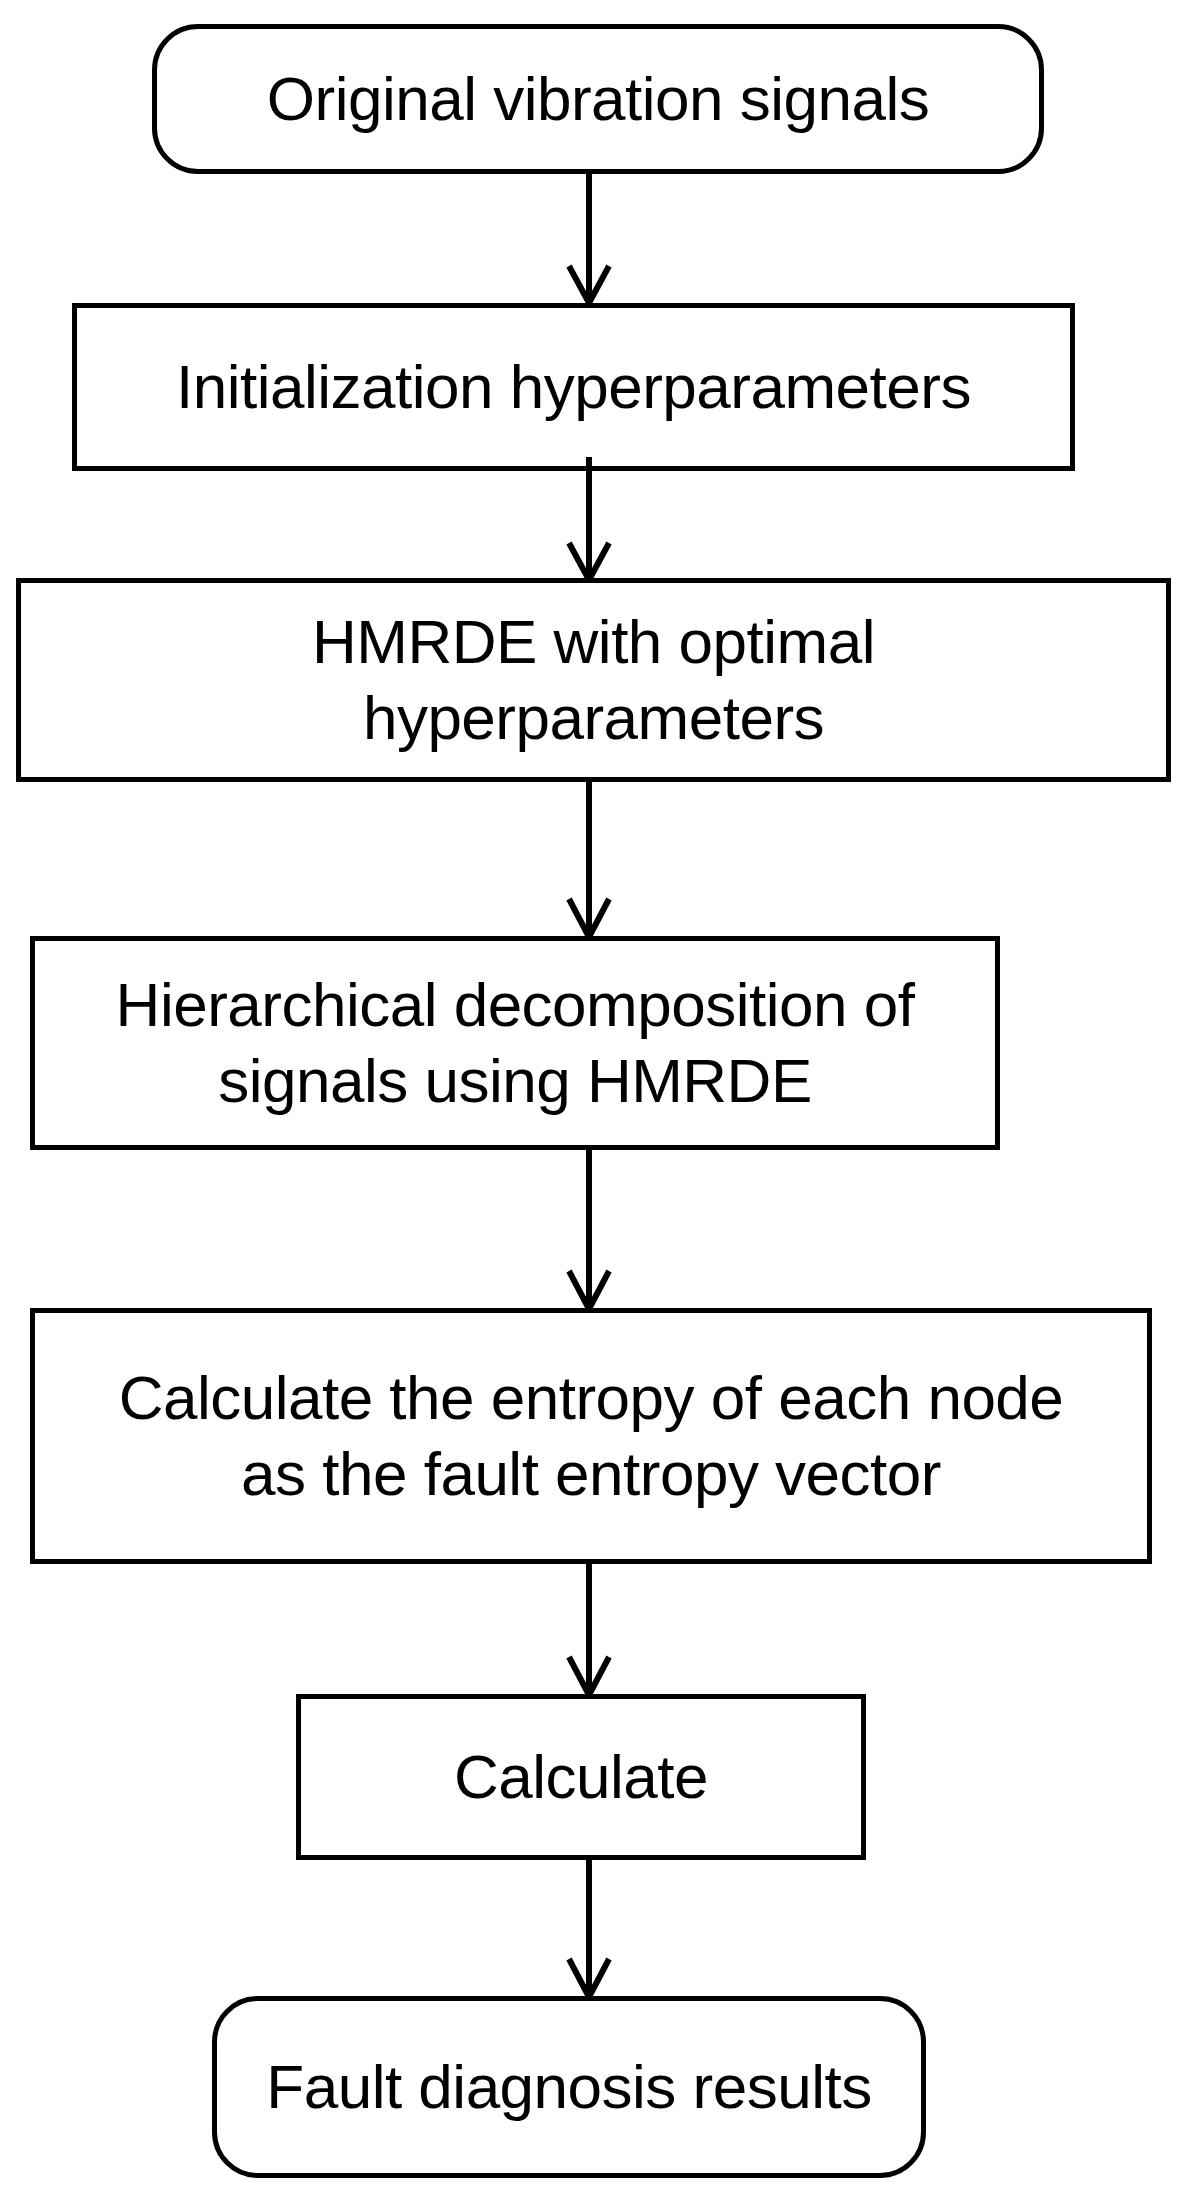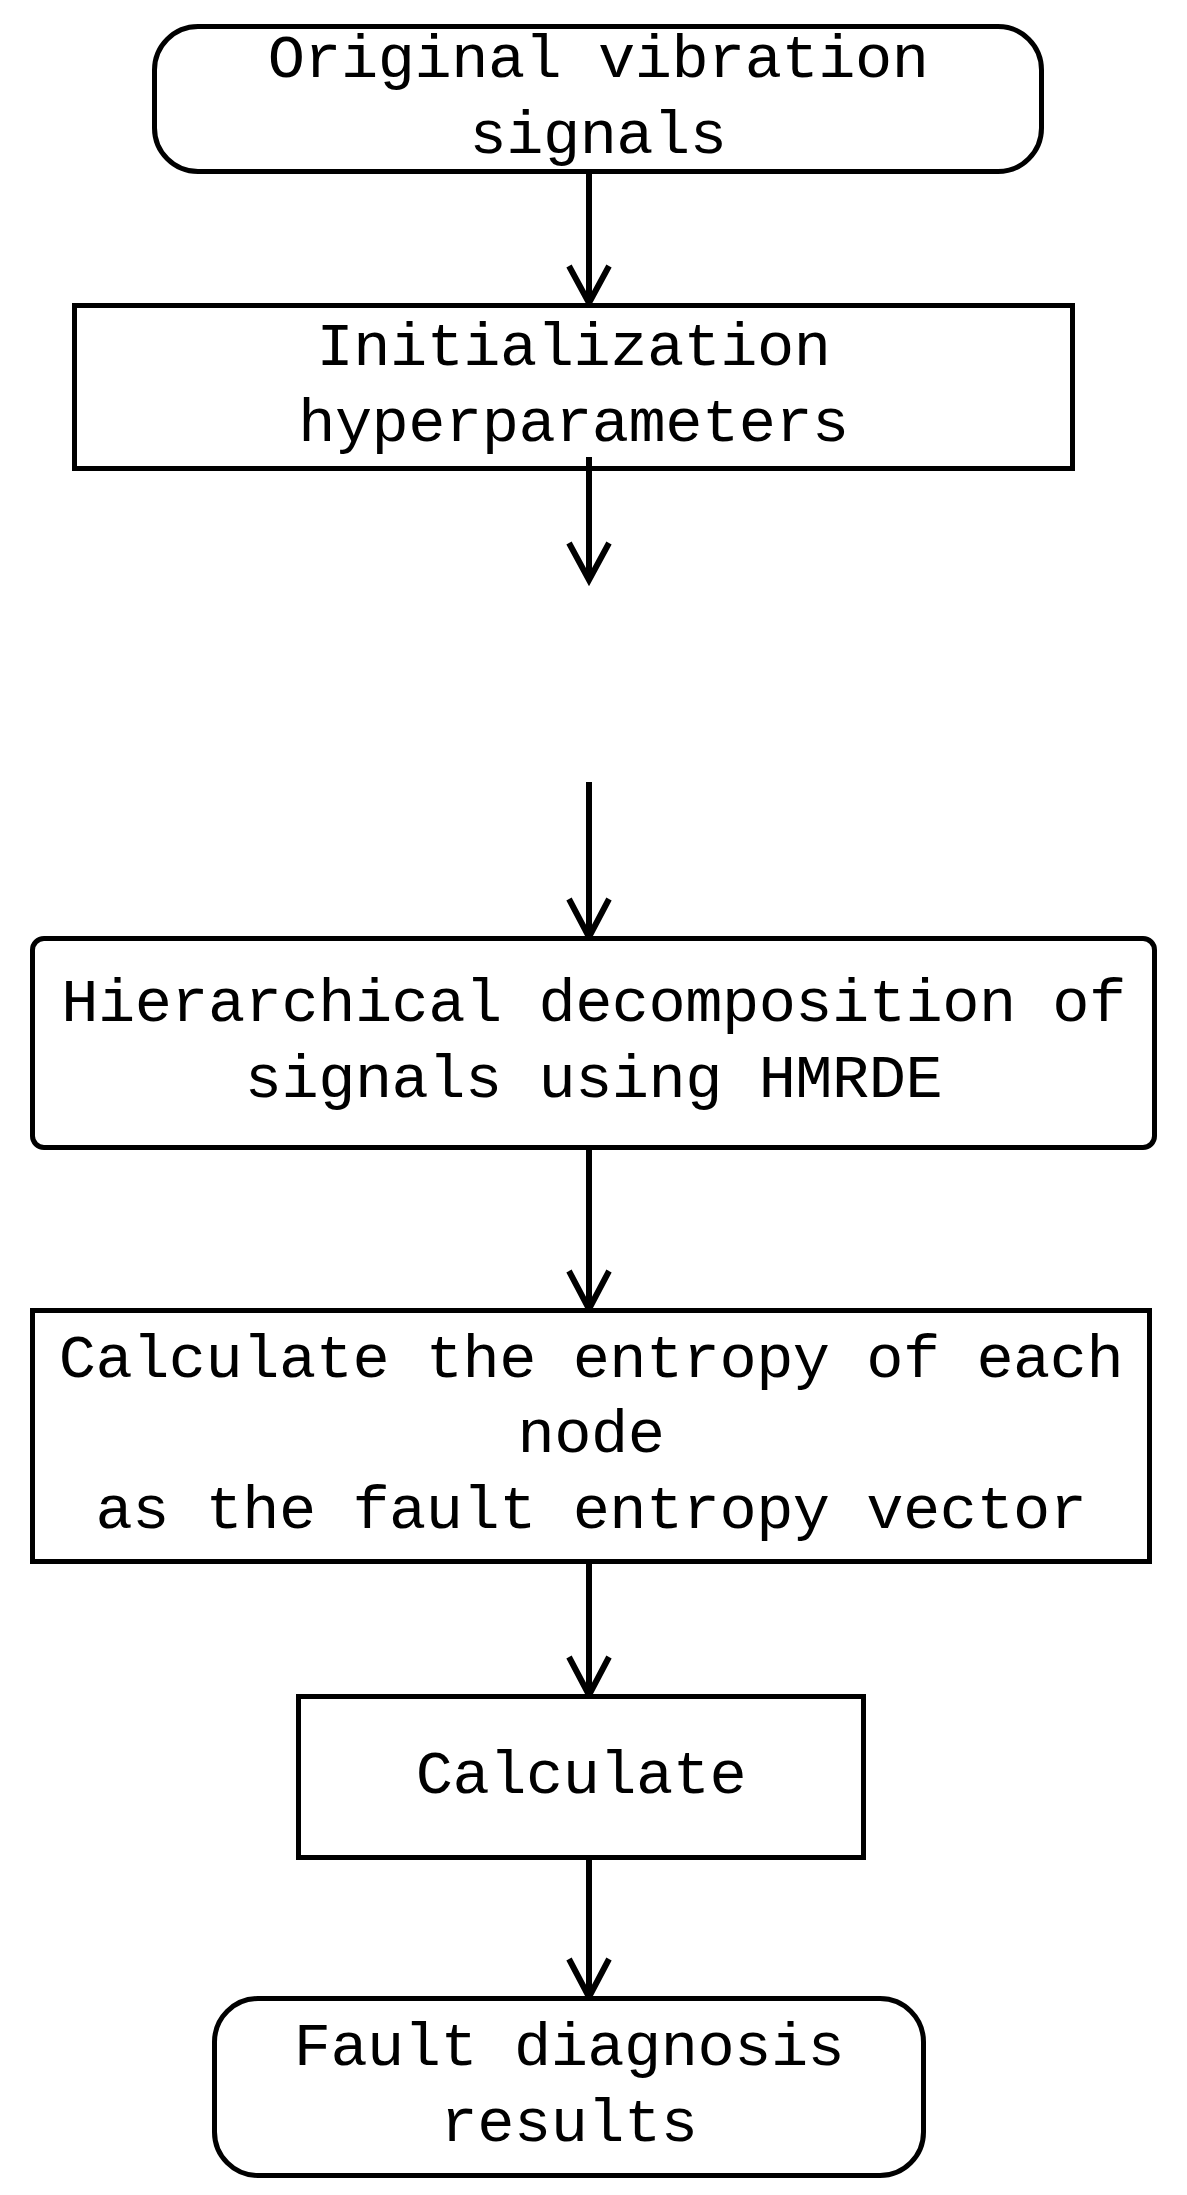--- a/index.html
+++ b/index.html
@@ -22,38 +22,38 @@
     position: absolute;
     box-sizing: border-box;
     border: 5px solid #000000;
     background: #ffffff;
     display: flex;
     align-items: center;
     justify-content: center;
     text-align: center;
     color: #000000;
     line-height: 1.22;
-    font-family: Liberation Mono, monospace;
+    font-family: Liberation Sans, sans-serif;
   }
   .node.rounded {
     border-radius: 46px;
   }
   .node .label {
     display: block;
     width: 100%;
     padding: 0 10px;
     white-space: pre-line;
     font-size: 62px;
     letter-spacing: -0.5px;
   }
   
   #node-original   { left: 152px; top: 24px;   width: 892px;  height: 150px; }
   #node-init       { left: 72px;  top: 303px;  width: 1003px; height: 168px; }
   #node-hmrde      { left: 16px;  top: 578px;  width: 1155px; height: 204px; }
-  #node-hierarch   { left: 30px;  top: 936px;  width: 1127px; height: 214px; border-radius: 14px; }
+  #node-hierarch   { left: 30px;  top: 936px;  width: 970px; height: 214px; }
   #node-entropy    { left: 30px;  top: 1308px; width: 1122px; height: 256px; }
   #node-classifier { left: 296px; top: 1694px; width: 570px;  height: 166px; }
   #node-results    { left: 212px; top: 1996px; width: 714px;  height: 182px; }
 
   .connector {
     position: absolute;
     overflow: visible;
   }
   .connector svg {
     display: block;
@@ -91,20 +91,24 @@
     <span class="label">Initialization hyperparameters</span>
   </div>
 
   <div class="connector" id="conn-2" style="left:583px; top:457px; width:12px; height:124px;">
     <svg width="12" height="124" viewBox="0 0 12 124">
       <line class="arrow-line" x1="6" y1="0" x2="6" y2="122"></line>
       <polyline class="arrow-head" points="-14,86 6,123 26,86"></polyline>
     </svg>
   </div>
 
+  <div class="node" id="node-hmrde">
+    <span class="label">HMRDE with optimal
+hyperparameters</span>
+  </div>
 
   <div class="connector" id="conn-3" style="left:583px; top:782px; width:12px; height:156px;">
     <svg width="12" height="156" viewBox="0 0 12 156">
       <line class="arrow-line" x1="6" y1="0" x2="6" y2="154"></line>
       <polyline class="arrow-head" points="-14,117 6,155 26,117"></polyline>
     </svg>
   </div>
 
   <div class="node" id="node-hierarch">
     <span class="label">Hierarchical decomposition of

